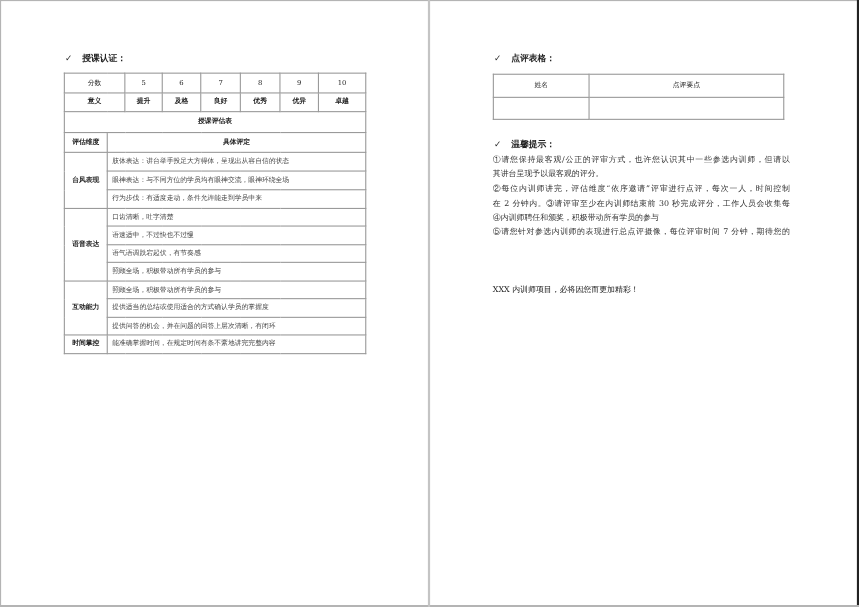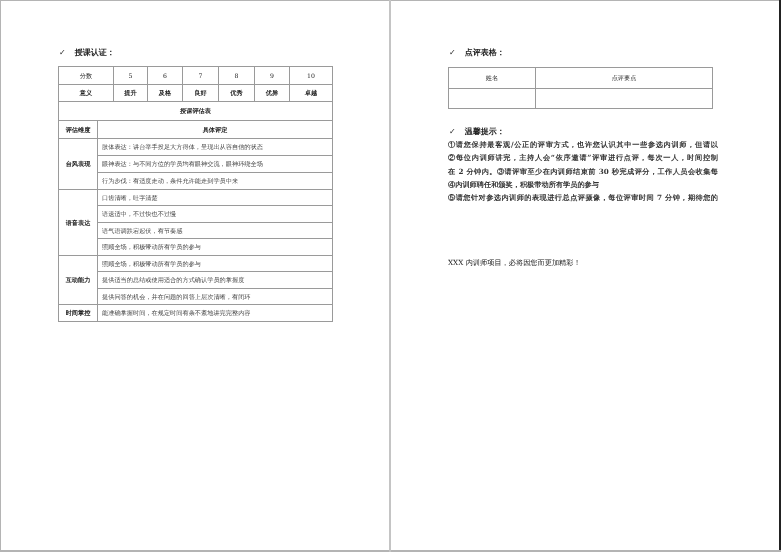--- a/index.html
+++ b/index.html
@@ -31,21 +31,21 @@
       font-size: 6.2px; line-height: 8px;
     }
     table.grid td {
       border: 1px solid #9a9a9a; padding: 0 4px; overflow: hidden; white-space: nowrap;
     }
     table.grid td.c { text-align: center; }
     table.grid td.b { font-weight: bold; }
     table.grid td.l { text-align: left; color: #444; }
     table.grid td.dim { text-align: center; font-weight: bold; padding: 0 2px; }
 
-    .tips { position: absolute; font-size: 7.2px; line-height: 13.3px; color: #333; font-weight: bold; }
+    .tips { position: absolute; font-size: 7.2px; line-height: 13.3px; color: #333; }
     .tips .line { white-space: nowrap; height: 13.3px; }
     .tips .justify { text-align: justify; text-align-last: justify; width: 270px; }
     .closing { position: absolute; font-size: 7.2px; font-weight: normal; white-space: nowrap; color: #222; }
   </style>
 </head>
 <body>
 
 <div class="viewer">
   <div class="frame-top"></div>
   <div class="frame-left"></div>
@@ -161,21 +161,22 @@
       </tr>
     </tbody>
       </table>
 
     <div class="heading" style="left:58px; top:126px;">
       <span class="check">✓</span><span>温馨提示：</span>
     </div>
 
     <div class="tips" style="left:57px; top:138px;">
       <div class="line justify">①请您保持最客观/公正的评审方式，也许您认识其中一些参选内训师，但请以</div>
-      <div class="line justify">②每位内训师讲完，主持人会“依序邀请”评审进行点评，每次一人，时间控制</div>
+      <div class="line">其讲台呈现予以最客观的评分。</div>
+      <div class="line justify">②每位内训师讲完，评估维度“依序邀请”评审进行点评，每次一人，时间控制</div>
       <div class="line justify">在 2 分钟内。③请评审至少在内训师结束前 30 秒完成评分，工作人员会收集每</div>
       <div class="line">④内训师聘任和颁奖，积极带动所有学员的参与</div>
       <div class="line justify">⑤请您针对参选内训师的表现进行总点评摄像，每位评审时间 7 分钟，期待您的</div>
     </div>
 
     <div class="closing" style="left:57px; top:258px;">XXX 内训师项目，必将因您而更加精彩！</div>
   </div>
 </div>
 
 </body></html>

